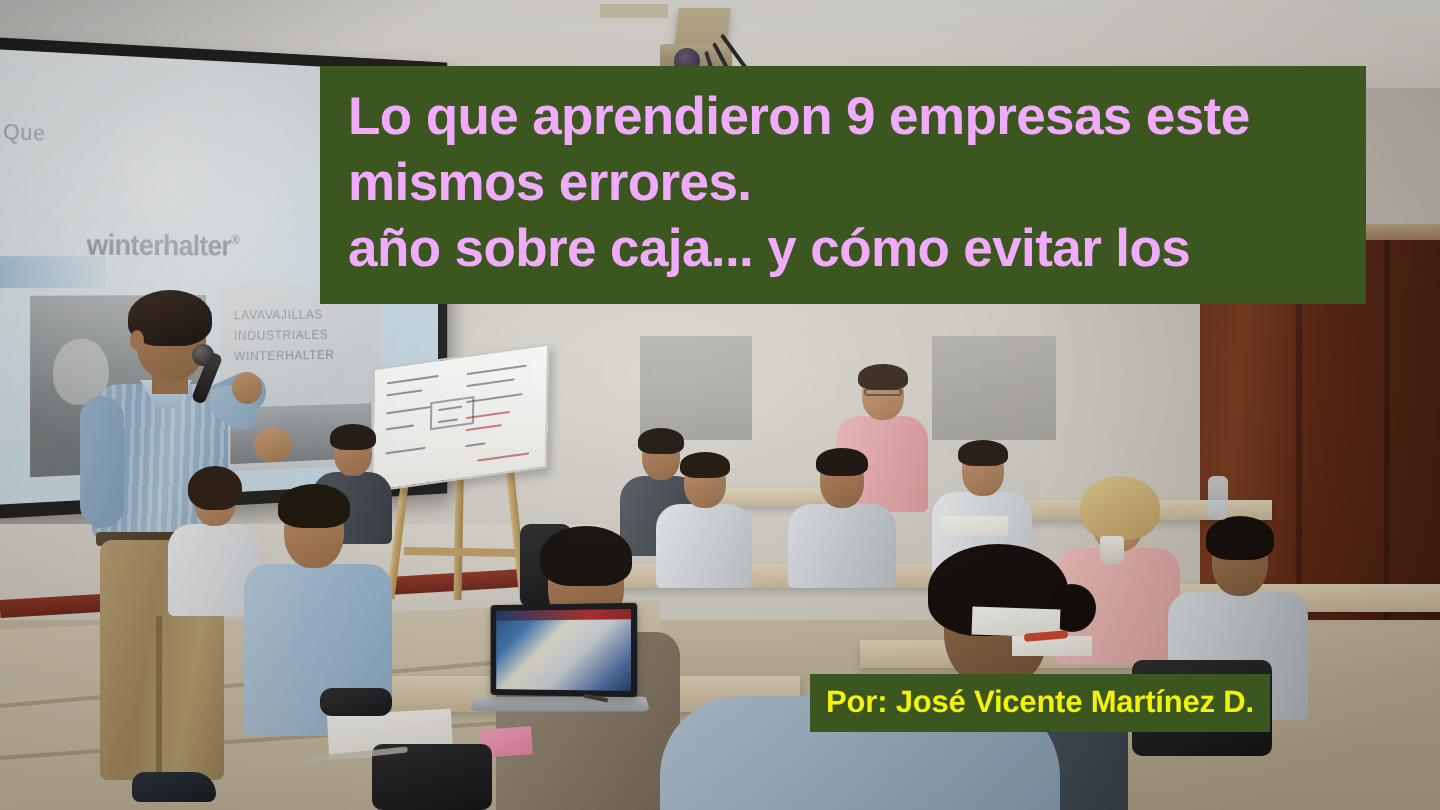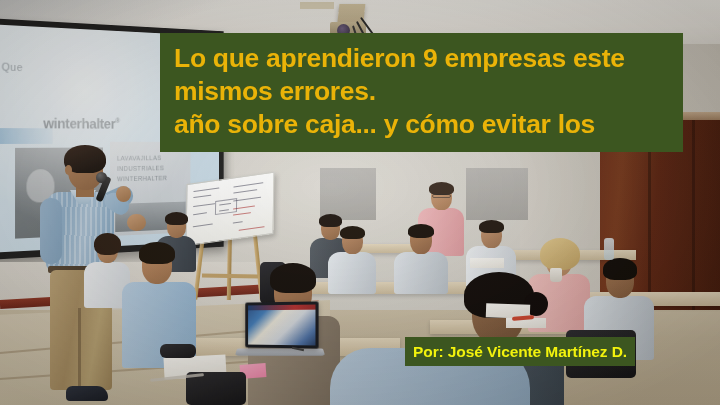--- a/index.html
+++ b/index.html
@@ -183,21 +183,21 @@
   .cup { position:absolute; background:linear-gradient(180deg,#f2efe8,#d6d2c8); border-radius:2px 2px 4px 4px; }
   .bottle { position:absolute; background:linear-gradient(180deg,rgba(225,235,240,.85),rgba(190,205,212,.8)); border-radius:3px;}
 
   
   .grade { position:absolute; inset:0; pointer-events:none;
            background:radial-gradient(ellipse at 46% 46%, rgba(255,255,255,.06), rgba(20,14,6,.22) 88%); }
 
   
   .headline-band { position:absolute; left:160px; top:33px; width:523px;
            background:#3c5620; padding:9px 14px 11px 14px; }
-  .headline { font-size:26.5px; line-height:33px; font-weight:700; color:#eab308;
+  .headline { font-size:26.5px; line-height:33px; font-weight:700; color:#f0abfc;
            letter-spacing:-.3px; }
   .headline .ln { display:block; white-space:nowrap; }
 
   .byline-band { position:absolute; left:405px; top:337px; width:230px; height:29px;
            background:#3c5620; display:flex; align-items:center; justify-content:center; }
   .byline { font-size:15.5px; font-weight:700; color:#f2f20d; letter-spacing:-.1px; white-space:nowrap; }
 </style>
 </head>
 <body>
 

